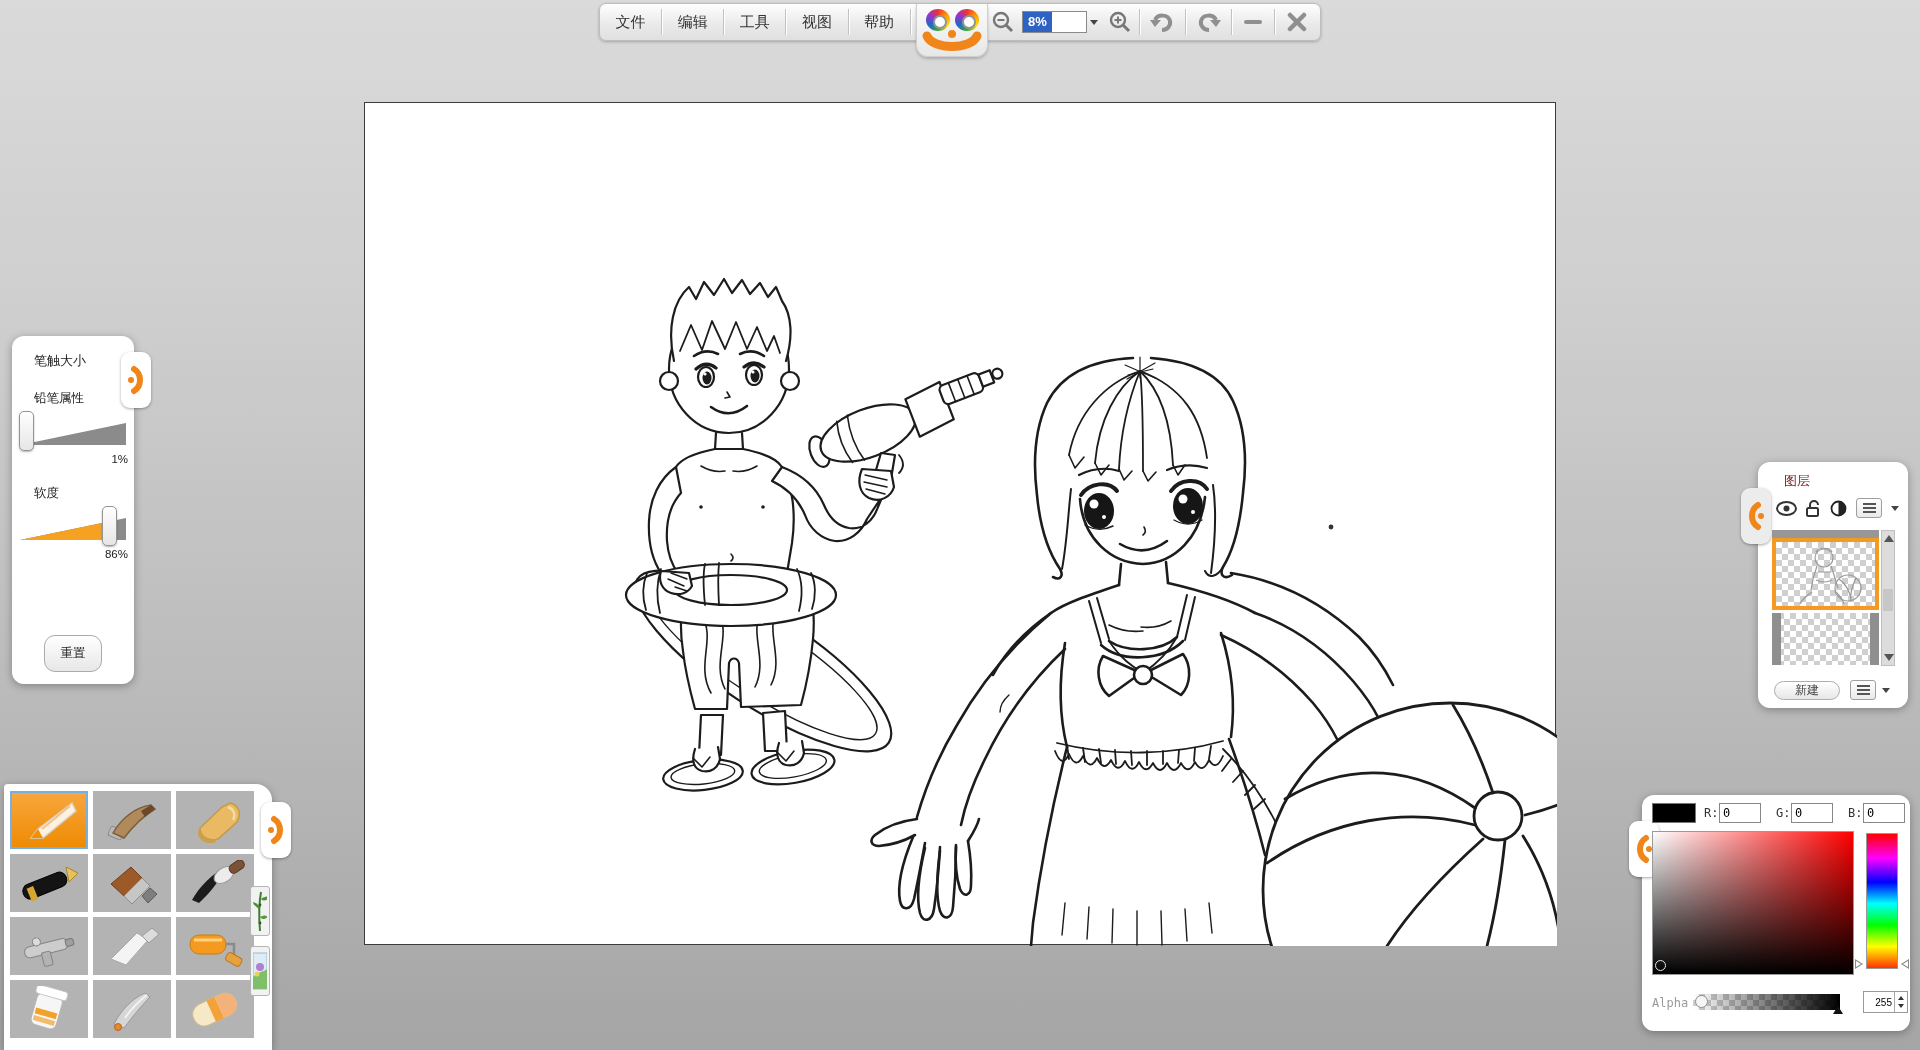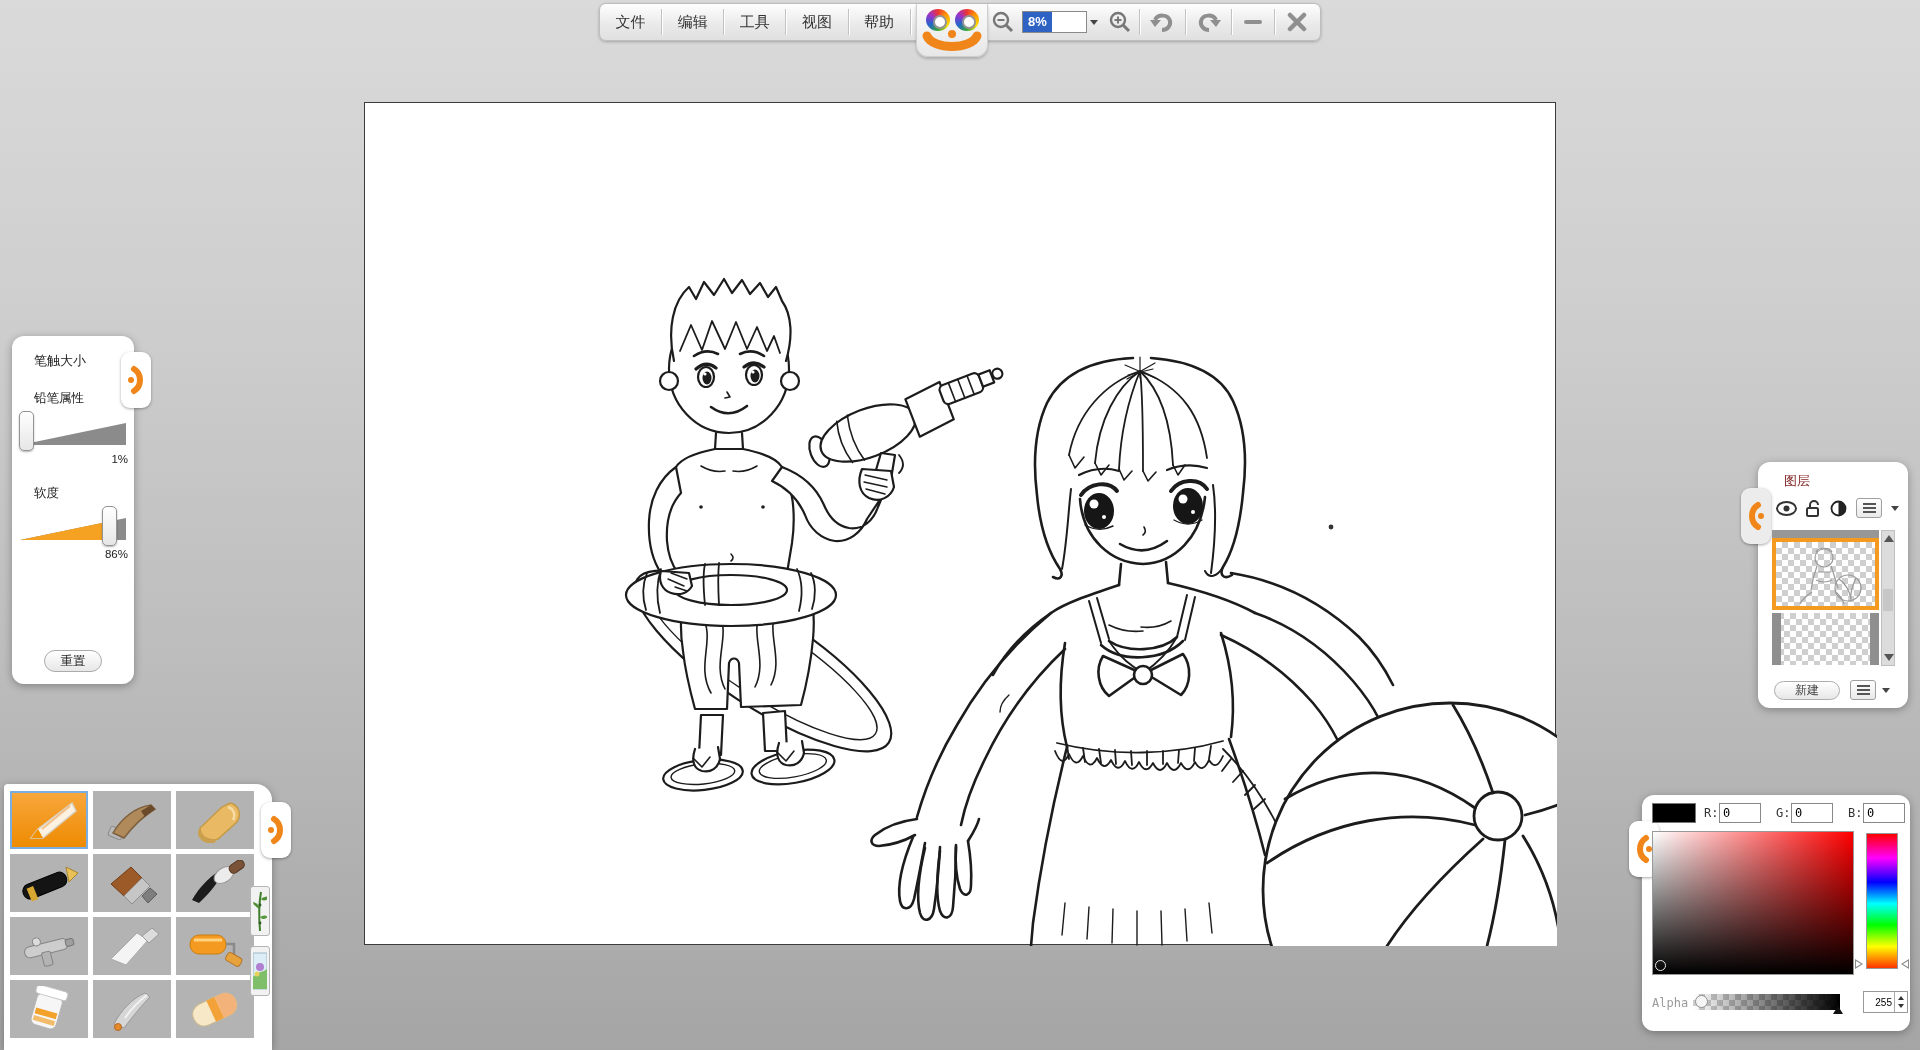--- a/index.html
+++ b/index.html
@@ -48,21 +48,21 @@
   
   #pencil-panel { left:12px; top:336px; width:122px; height:348px; }
   #pencil-panel .tab-r { right:-17px; top:16px; }
   .pp-title { margin:16px 0 0 22px; font-size:13px; color:#222; }
   .pp-label { margin:20px 0 0 22px; font-size:12.5px; color:#222; }
   .slider { position:relative; width:110px; height:44px; margin:2px 0 0 6px; }
   .slider-handle { position:absolute; top:2px; width:15px; height:40px; background:linear-gradient(#fff,#e6e6e6);
     border:1px solid #949494; border-radius:5px; box-shadow:0 1px 2px rgba(0,0,0,.3); }
   .pp-value { width:108px; margin-left:8px; text-align:right; font-size:11.5px; color:#222; }
   .pp-reset { position:absolute; bottom:12px; left:50%; transform:translateX(-50%);
-    width:58px; height:22px; border:1px solid #ababab; border-radius:11px;
+    width:58px; height:37px; border:1px solid #ababab; border-radius:11px;
     background:linear-gradient(#fff,#e7e7e7); font-size:12.5px; color:#222;
     display:flex; align-items:center; justify-content:center; }
 
   
   #tool-palette { left:4px; top:784px; width:268px; height:266px; border-radius:4px 16px 0 0; }
   .tp-grid { position:absolute; left:6px; top:7px; display:grid;
     grid-template-columns:repeat(3,78px); grid-auto-rows:58px; gap:5px; }
   .tp-cell { background:#b3b3b3; display:flex; align-items:center; justify-content:center; }
   .tp-cell.selected { background:linear-gradient(#f8a83f,#ee8a00); outline:2px solid #79aede; outline-offset:-2px; }
   #tool-palette .tab-r { right:-19px; top:18px; }

